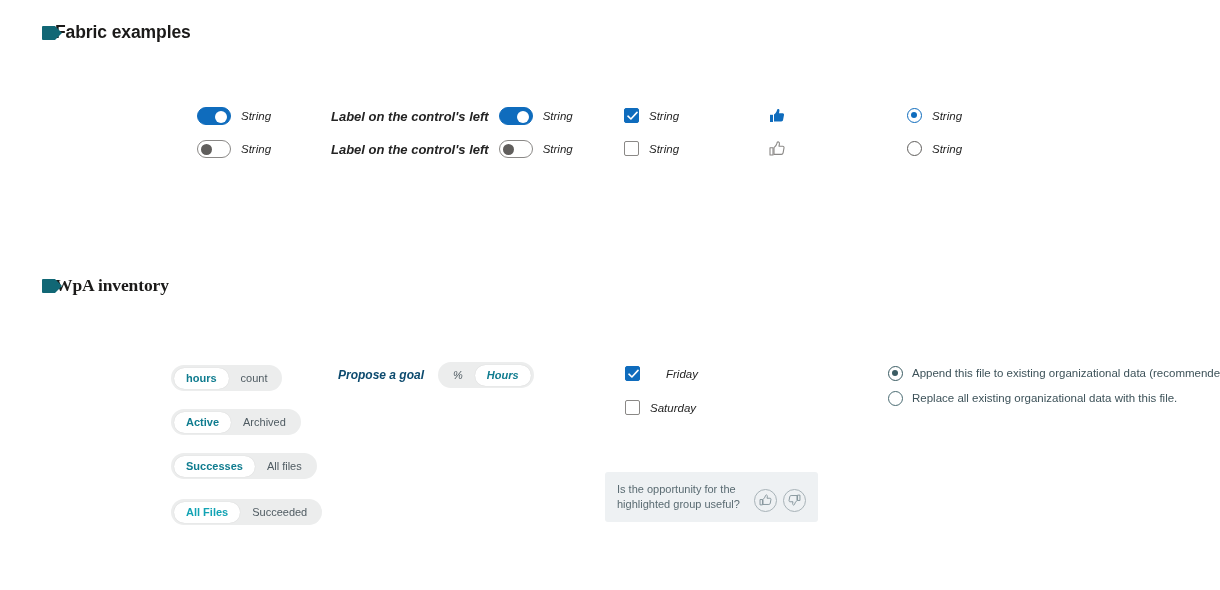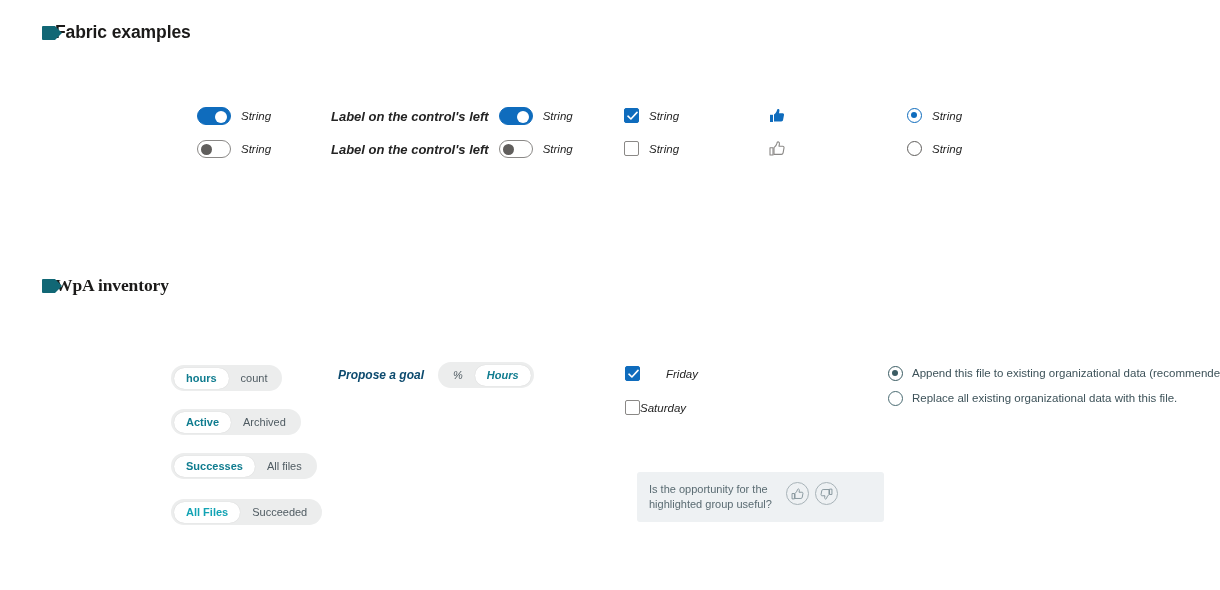--- a/index.html
+++ b/index.html
@@ -160,26 +160,25 @@
     font-size: 12px;
     font-weight: 700;
     color: #0c4a6e;
     margin-right: 14px;
     white-space: nowrap;
   }
 
   
   .fbcard {
     display: flex;
-    align-items: flex-start;
+    align-items: flex-end;
     background: #eef1f3;
     border-radius: 3px;
     padding: 10px 12px;
-    width: 247px;
-    margin-left: 32px;
+    width: 213px;
   }
   .fbtext {
     font-size: 11px;
     line-height: 1.35;
     color: #5a6b72;
     width: 135px;
   }
   .fbbtns { display: flex; gap: 6px; margin-left: 2px; }
   .fbbtn {
     width: 23px; height: 23px;
@@ -315,21 +314,21 @@
   </div>
 
   <div class="cell row" style="left:625px; top:366px; gap:26px;">
     <span class="cbox checked">
       <svg width="11" height="10" viewBox="0 0 11 10" aria-hidden="true">
           <path d="M1 5.2 L3.9 8 L10 1.4" fill="none" stroke="#ffffff" stroke-width="1.6" stroke-linecap="round" stroke-linejoin="round"></path>
         </svg>
     </span>
     <span class="lbl">Friday</span>
   </div>
-  <div class="cell row" style="left:625px; top:400px; ">
+  <div class="cell row" style="left:625px; top:400px; gap:10px;">
     <span class="cbox unchecked"></span>
     <span class="lbl">Saturday</span>
   </div>
 
   <div class="cell" style="left:605px; top:472px;">
     <div class="fbcard">
       <div class="fbtext">
         <div>Is the opportunity for the</div>
         <div>highlighted group useful?</div>
       </div>

